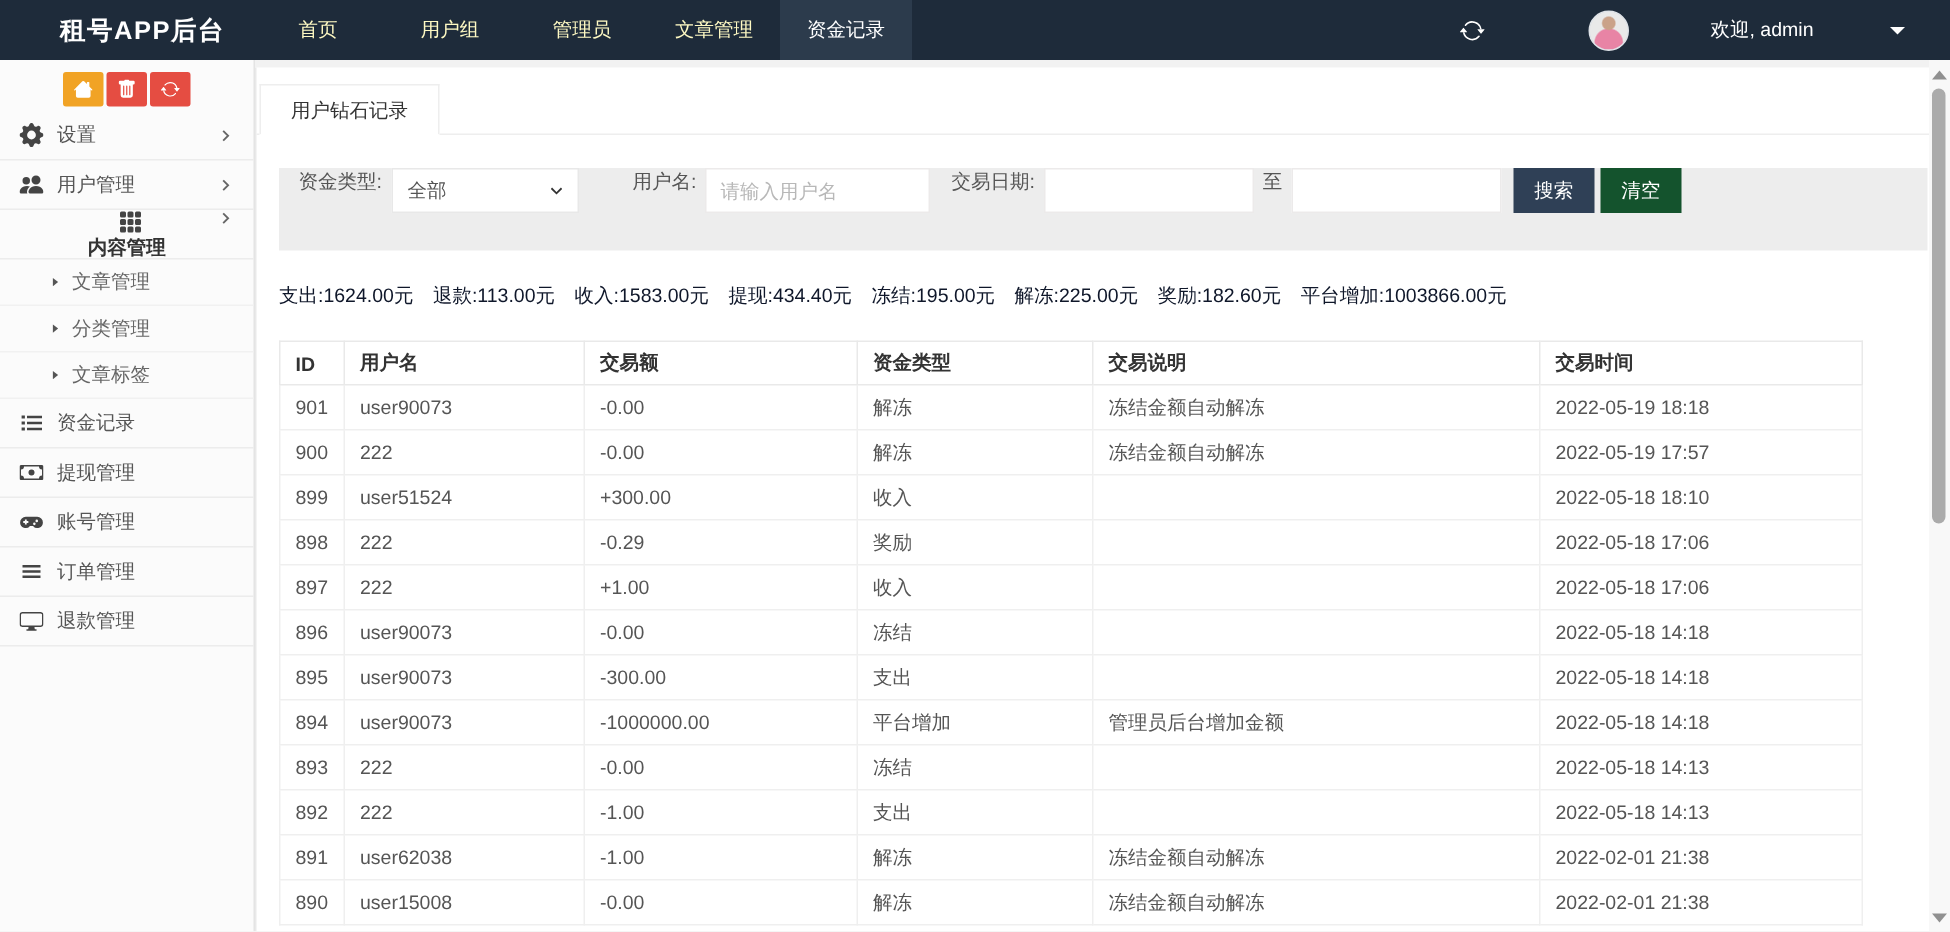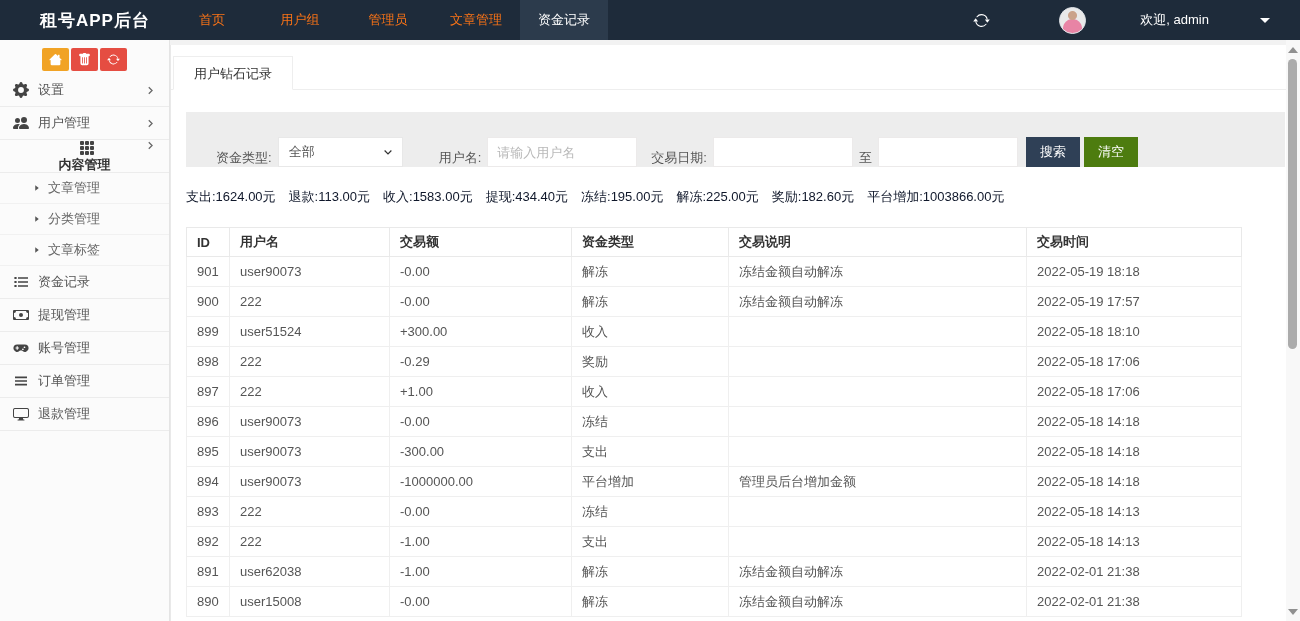--- a/index.html
+++ b/index.html
@@ -4,21 +4,21 @@
 <style>
   html,body{margin:0;padding:0;background:#f2f2f2;}
   *{box-sizing:border-box;}
   #app{position:relative;width:1300px;height:621px;overflow:hidden;background:#f2f2f2;
        font-family:"Liberation Sans","DejaVu Sans",sans-serif;}
 
   
   .navbar{position:absolute;left:0;top:0;width:1300px;height:40px;background:#1e2b3a;display:flex;align-items:center;z-index:5;}
   .brand{color:#ffffff;font-size:17px;font-weight:bold;margin-left:40px;letter-spacing:1px;white-space:nowrap;}
   .nav-items{display:flex;height:40px;position:absolute;left:168px;top:0;}
-  .nav-item{width:88px;text-align:center;line-height:40px;font-size:13px;color:#f97316;cursor:pointer;}
+  .nav-item{width:88px;text-align:center;line-height:40px;font-size:13px;color:#fef9c3;cursor:pointer;}
   .nav-item.active{background:#2c3b4c;color:#fff;}
   .nav-right{position:absolute;right:30px;top:0;height:40px;display:flex;align-items:center;gap:45px;}
   .icon-refresh{width:17px;height:17px;color:#fff;cursor:pointer;}
   .avatar{width:27px;height:27px;border-radius:50%;margin-left:24px;border:1px solid #dfe3e8;
           background:
             radial-gradient(circle at 50% 30%,#caa289 0 4px,rgba(0,0,0,0) 5px),
             radial-gradient(circle at 50% 82%,#e884a5 0 9px,rgba(0,0,0,0) 10px),
             #e9e9e9;}
   .welcome{color:#fff;font-size:13px;margin-left:9px;white-space:nowrap;}
   .caret-down{width:0;height:0;border-left:5px solid transparent;border-right:5px solid transparent;border-top:5px solid #fff;margin-left:6px;}
@@ -34,33 +34,33 @@
   .side-item.bold{font-weight:bold;color:#333;flex-direction:column;}
   .side-sub{height:31px;display:flex;align-items:center;border-bottom:1px solid #f1f1f1;font-size:13px;color:#666;padding-left:33px;cursor:pointer;}
   .side-sub svg{width:8px;height:8px;margin-right:7px;color:#555;flex:none;}
 
   
   .main{position:absolute;left:170px;top:45px;width:1130px;height:576px;background:#ffffff;border-left:1px solid #e9e9e9;}
   .tabbar{height:45px;border-bottom:1px solid #eeeeee;padding-left:2px;display:flex;align-items:flex-end;}
   .tab{height:34px;line-height:33px;padding:0 20px;font-size:13px;color:#333;background:#fff;
        border:1px solid #eee;border-bottom:1px solid #fff;margin-bottom:-1px;cursor:pointer;}
 
-  .filterbar{margin:22px 15px 0 15px;height:55px;background:#ededed;display:flex;align-items:flex-end;padding-left:30px;font-size:13px;color:#555;}
+  .filterbar{margin:22px 15px 0 15px;height:55px;background:#ededed;display:flex;align-items:flex-start;padding-left:13px;font-size:13px;color:#555;}
   .flabel{margin-right:6px;white-space:nowrap;}
   .fselect{width:125px;height:30px;background:#fff;border:1px solid #e8e8e8;display:flex;align-items:center;justify-content:space-between;padding:0 8px 0 10px;cursor:pointer;color:#555;}
   .fselect svg{width:12px;height:12px;color:#333;}
   .finput{width:150px;height:30px;border:1px solid #eceaea;background:#fff;padding:0 9px;font-size:13px;color:#555;outline:none;font-family:inherit;}
   .finput::placeholder{color:#b8b8b8;}
   .fdate{width:140px;}
   .ml36{margin-left:36px;}
   .ml14{margin-left:14px;}
   .mlr6{margin:0 6px;}
   .btn{height:30px;border:none;color:#fff;font-size:13px;padding:0 14px;cursor:pointer;font-family:inherit;}
   .btn-search{background:#2f4056;margin-left:8px;}
-  .btn-clear{background:#4d7c0f;margin-left:4px;}
+  .btn-clear{background:#14532d;margin-left:4px;}
 
   .stats{margin:21px 15px 0 15px;font-size:13px;display:flex;gap:13px;white-space:nowrap;}
 
   table.grid{margin:21px 15px 0 15px;border-collapse:collapse;width:1055px;table-layout:fixed;}
   table.grid th{height:29px;font-size:13px;font-weight:bold;color:#333;text-align:left;padding:0 4px 0 10px;border:1px solid #e9e9e9;background:#fff;margin-left:12px;}
   table.grid td{height:30px;font-size:13px;color:#555;padding:0 4px 0 10px;border:1px solid #efefef;overflow:hidden;white-space:nowrap;}
 
   
   .scrollbar{position:absolute;right:0;top:40px;width:14px;height:581px;background:#f8f8f8;}
   .sb-up{position:absolute;top:7px;left:2px;width:0;height:0;border-left:5px solid transparent;border-right:5px solid transparent;border-bottom:6px solid #909090;cursor:pointer;}

